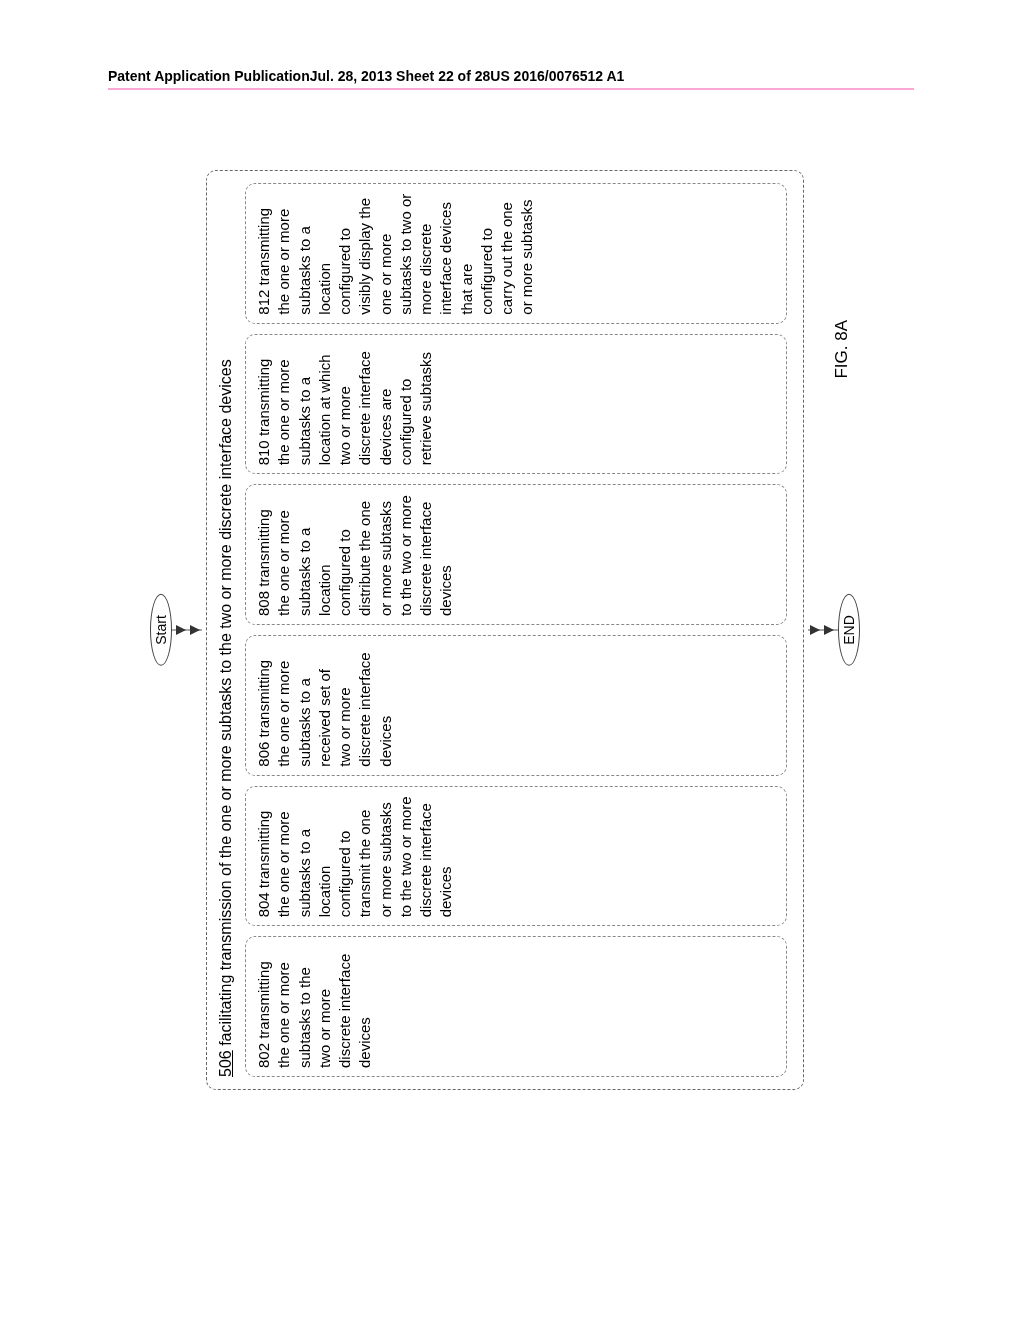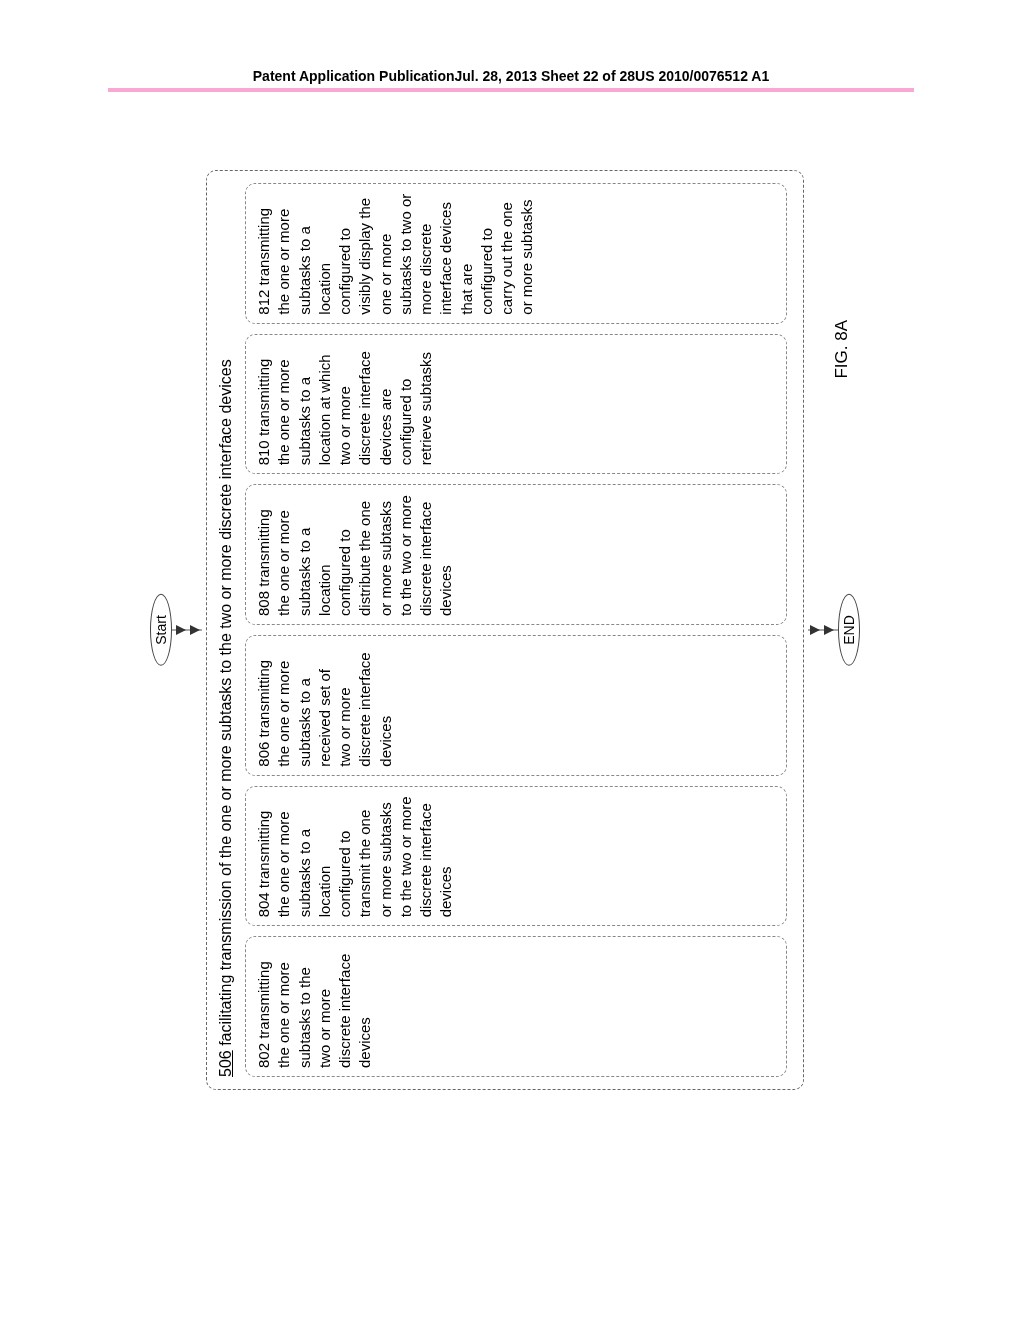--- a/index.html
+++ b/index.html
@@ -10,24 +10,24 @@
     height: 1320px;
     position: relative;
     color: #000;
   }
   .page-header {
     position: absolute;
     top: 68px;
     left: 108px;
     right: 110px;
     display: flex;
-    justify-content: center;
+    justify-content: flex-start;
     font-weight: bold;
     font-size: 14px;
-    border-bottom: 4px solid #f9a8d4;
+    border-bottom: 2px solid #f9a8d4;
     padding-bottom: 4px;
   }
   .diagram-zone {
     position: absolute;
     top: 170px;
     left: 150px;
     width: 710px;
     height: 920px;
   }
   
@@ -108,21 +108,21 @@
     right: 150px;
     font-size: 17px;
   }
 </style>
 </head>
 <body>
 
 <div class="page-header">
   <span>Patent Application Publication</span>
   <span>Jul. 28, 2013  Sheet 22 of 28</span>
-  <span>US 2010/0076512 A1</span>
+  <span>US 2016/0076512 A1</span>
 </div>
 
 <div class="diagram-zone">
   <div class="landscape">
     <div class="start-oval">
       <span>Start</span>
     </div>
     <div class="stem s1"></div>
     <div class="arrow-down a1"></div>
     <div class="arrow-down a2"></div>

